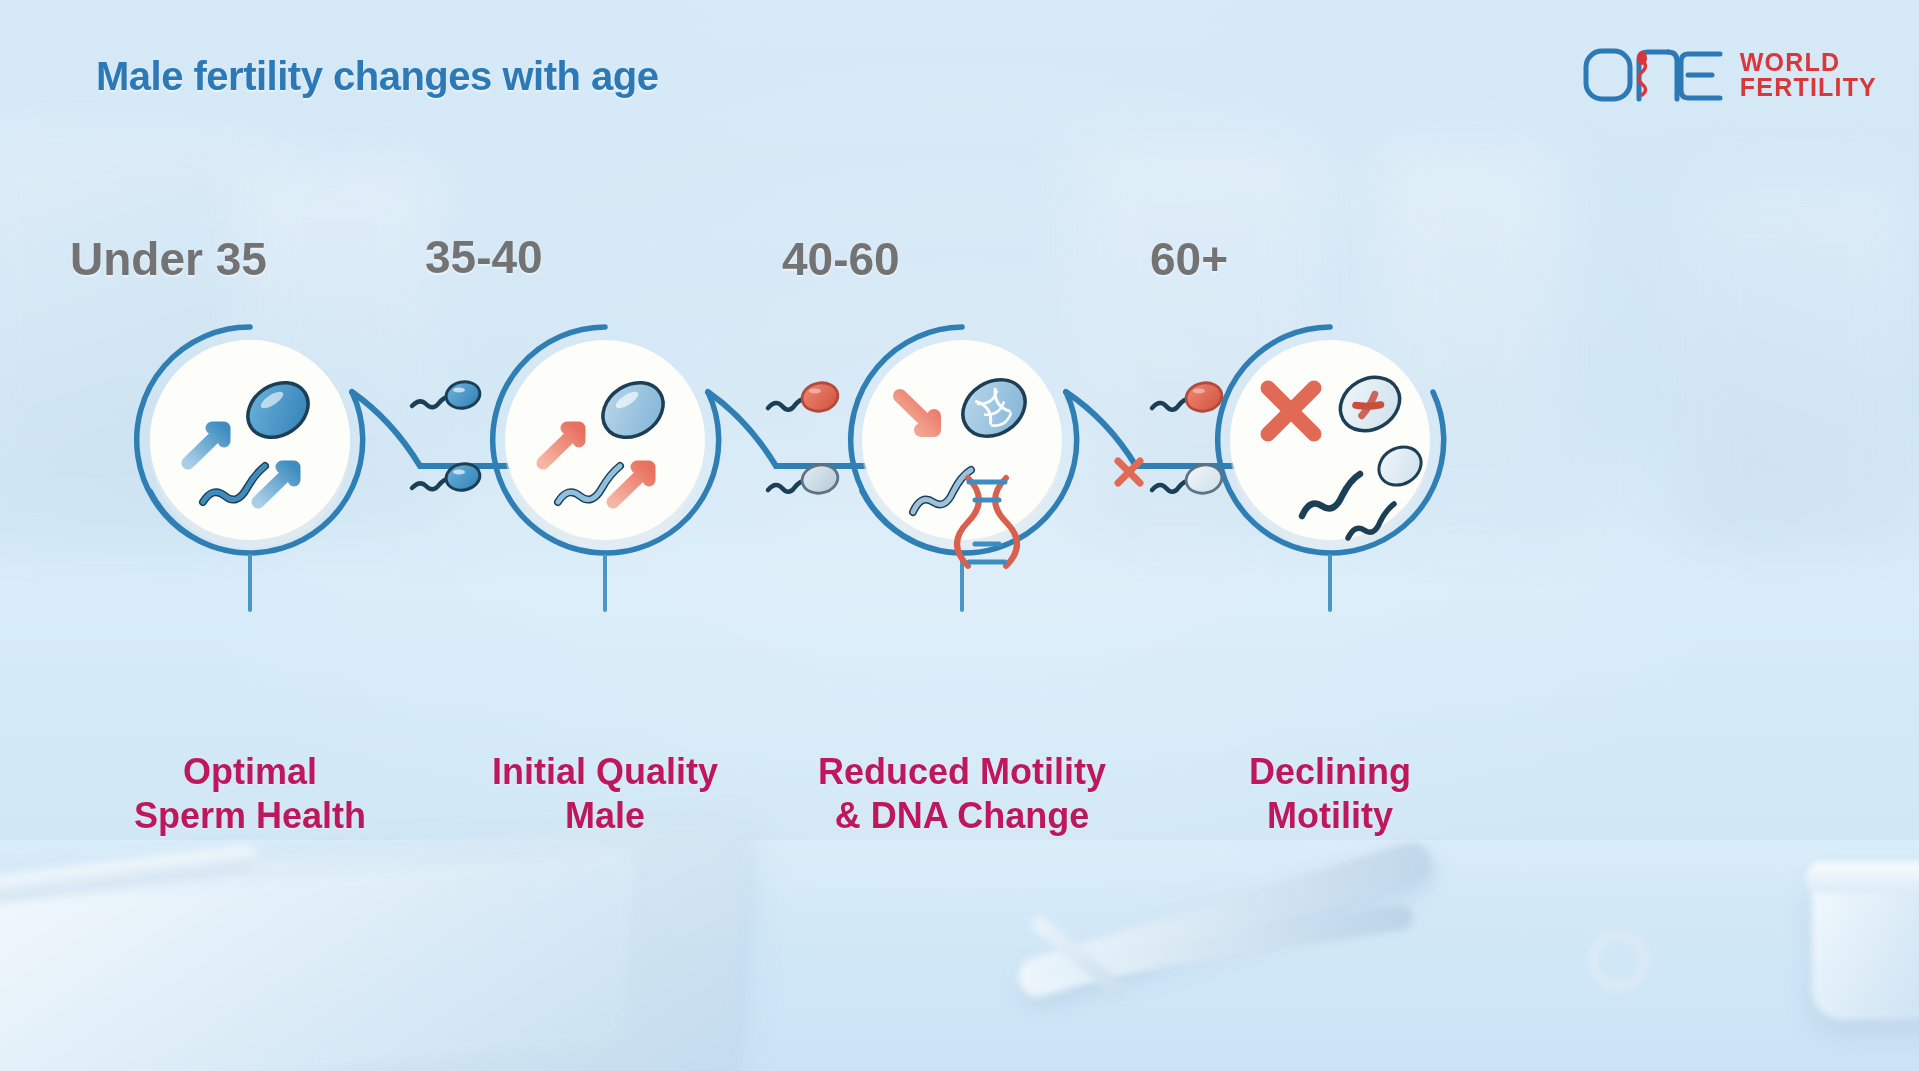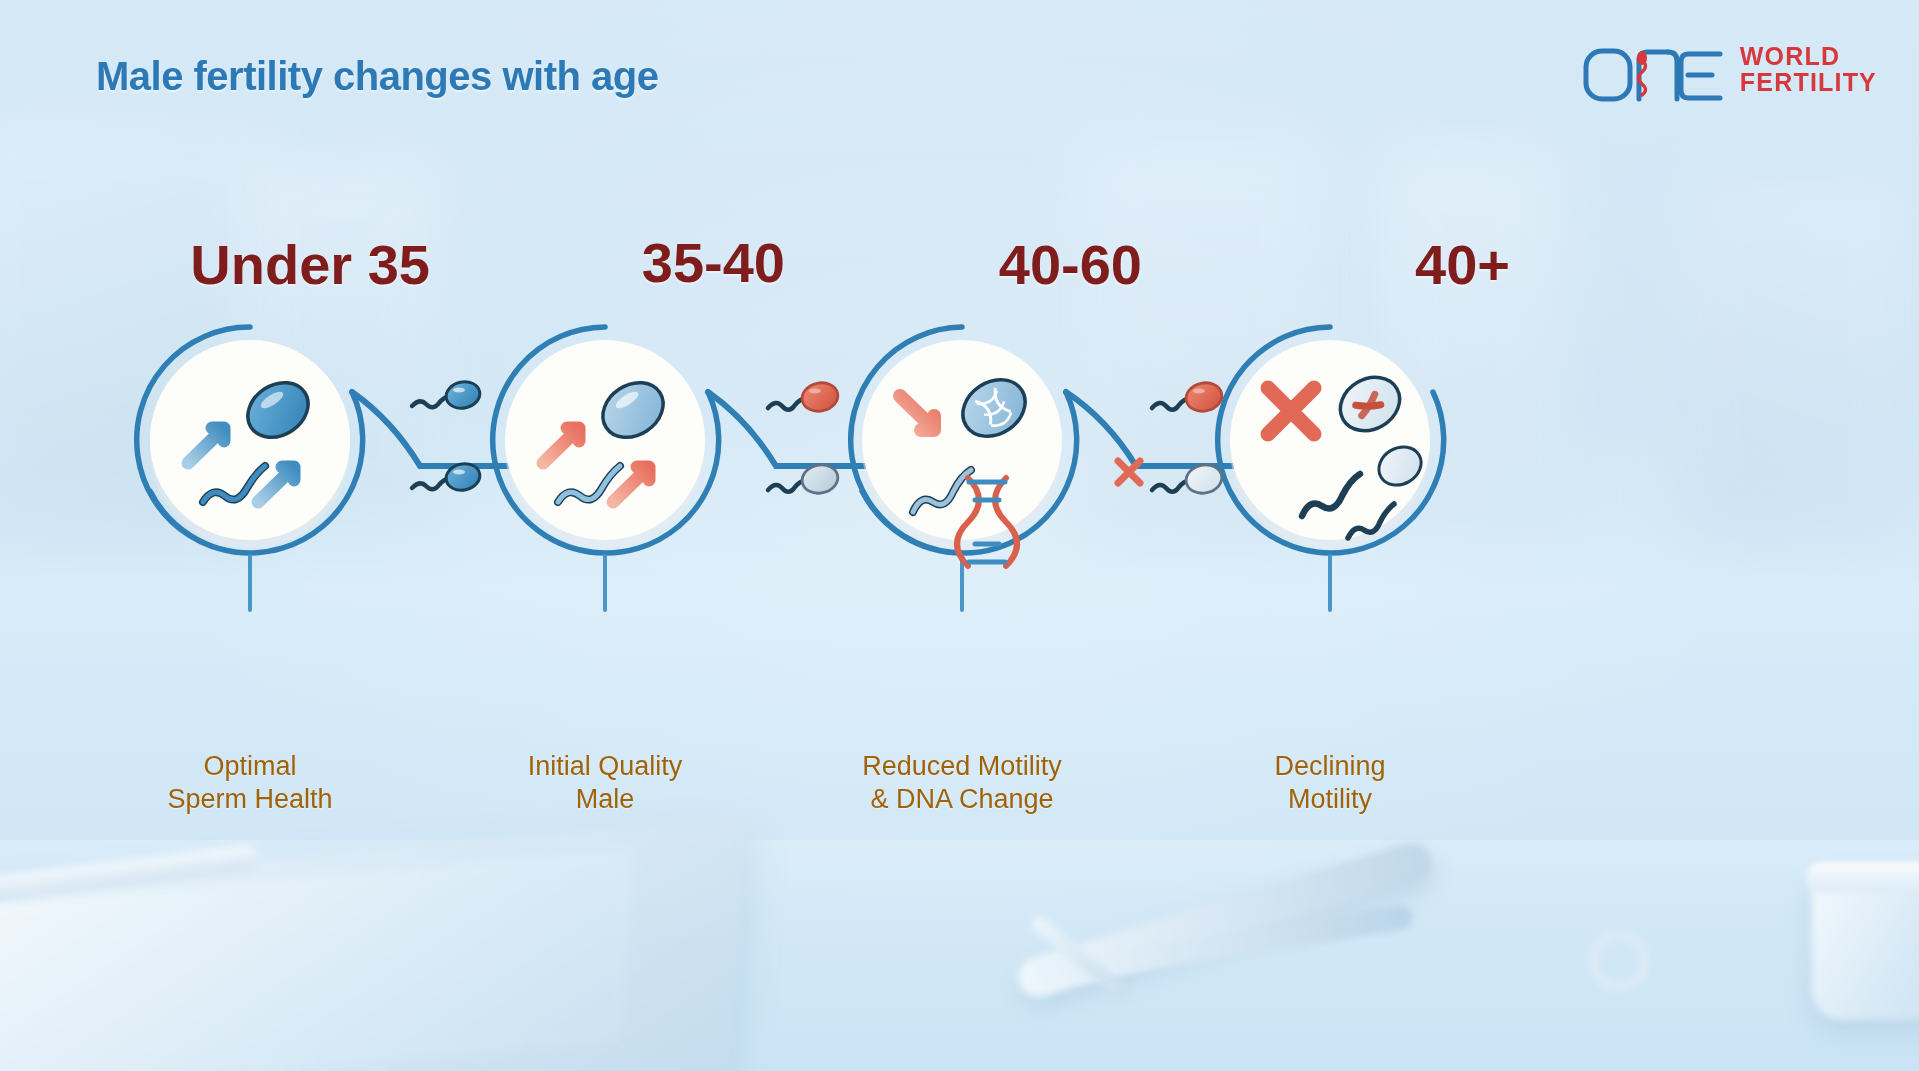--- a/index.html
+++ b/index.html
@@ -93,39 +93,39 @@
   }
 
   
   .title {
     position: absolute; left: 96px; top: 54px;
     font-size: 40px; font-weight: 800; letter-spacing: -.5px;
     color: #2c79b5;
     text-shadow: 0 2px 2px rgba(255,255,255,.55);
     white-space: nowrap;
   }
-  .logo { position: absolute; right: 42px; top: 44px; display: flex; gap: 8px; }
+  .logo { position: absolute; right: 42px; top: 44px; display: flex; align-items: center; gap: 8px; }
   .logo-mark { width: 150px; height: 62px; }
   .logo-text { display: flex; flex-direction: column; line-height: 1.02; }
   .logo-text span {
     color: #d8373c; font-weight: 800; font-size: 25px; letter-spacing: 1.2px;
   }
 
   
   .stage-svg { position: absolute; left: 0; top: 0; width: 1919px; height: 1071px; }
 
   .stage-label {
-    position: absolute; text-align: right;
-    font-size: 56px; font-weight: 800; color: #7f1d1d;
+    position: absolute; text-align: left;
+    font-size: 46px; font-weight: 800; color: #737373;
     text-shadow: 0 2px 2px rgba(255,255,255,.5);
     width: 360px;
   }
   .stage-caption {
     position: absolute; text-align: center; width: 420px;
-    font-size: 27px; font-weight: 400; color: #a16207; line-height: 1.22;
+    font-size: 36px; font-weight: 700; color: #be185d; line-height: 1.22;
     white-space: pre-line;
     text-shadow: 0 1px 1px rgba(255,255,255,.45);
   }
 </style>
 </head>
 <body>
 
 <div class="bg">
   <div class="bg-sky"></div>
   <div class="bg-blurblob blob1"></div>
@@ -334,21 +334,21 @@
       </g>
       <path d="M1152 490 q8 -9 14 -2 q7 8 13 -1 q5 -6 11 -7" fill="none" stroke="#1d3f55" stroke-width="4.5" stroke-linecap="round"></path>
       <ellipse cx="1204" cy="479" rx="18" ry="14" fill="url(#gPaleHead)" stroke="#5d7282" stroke-width="2.8" transform="rotate(-12 1204 479)"></ellipse>
     </g>
   </g>
 </svg>
 
 <div class="stage-label" style="left:70px;  top:232px;">Under 35</div>
 <div class="stage-label" style="left:425px; top:230px;">35-40</div>
 <div class="stage-label" style="left:782px; top:232px;">40-60</div>
-<div class="stage-label" style="left:1150px;top:232px;">40+</div>
+<div class="stage-label" style="left:1150px;top:232px;">60+</div>
 
 <div class="stage-caption" style="left:40px;  top:750px;">Optimal
 Sperm Health</div>
 <div class="stage-caption" style="left:395px; top:750px;">Initial Quality
 Male</div>
 <div class="stage-caption" style="left:752px; top:750px;">Reduced Motility
 &amp; DNA Change</div>
 <div class="stage-caption" style="left:1120px;top:750px;">Declining
 Motility</div>
 

